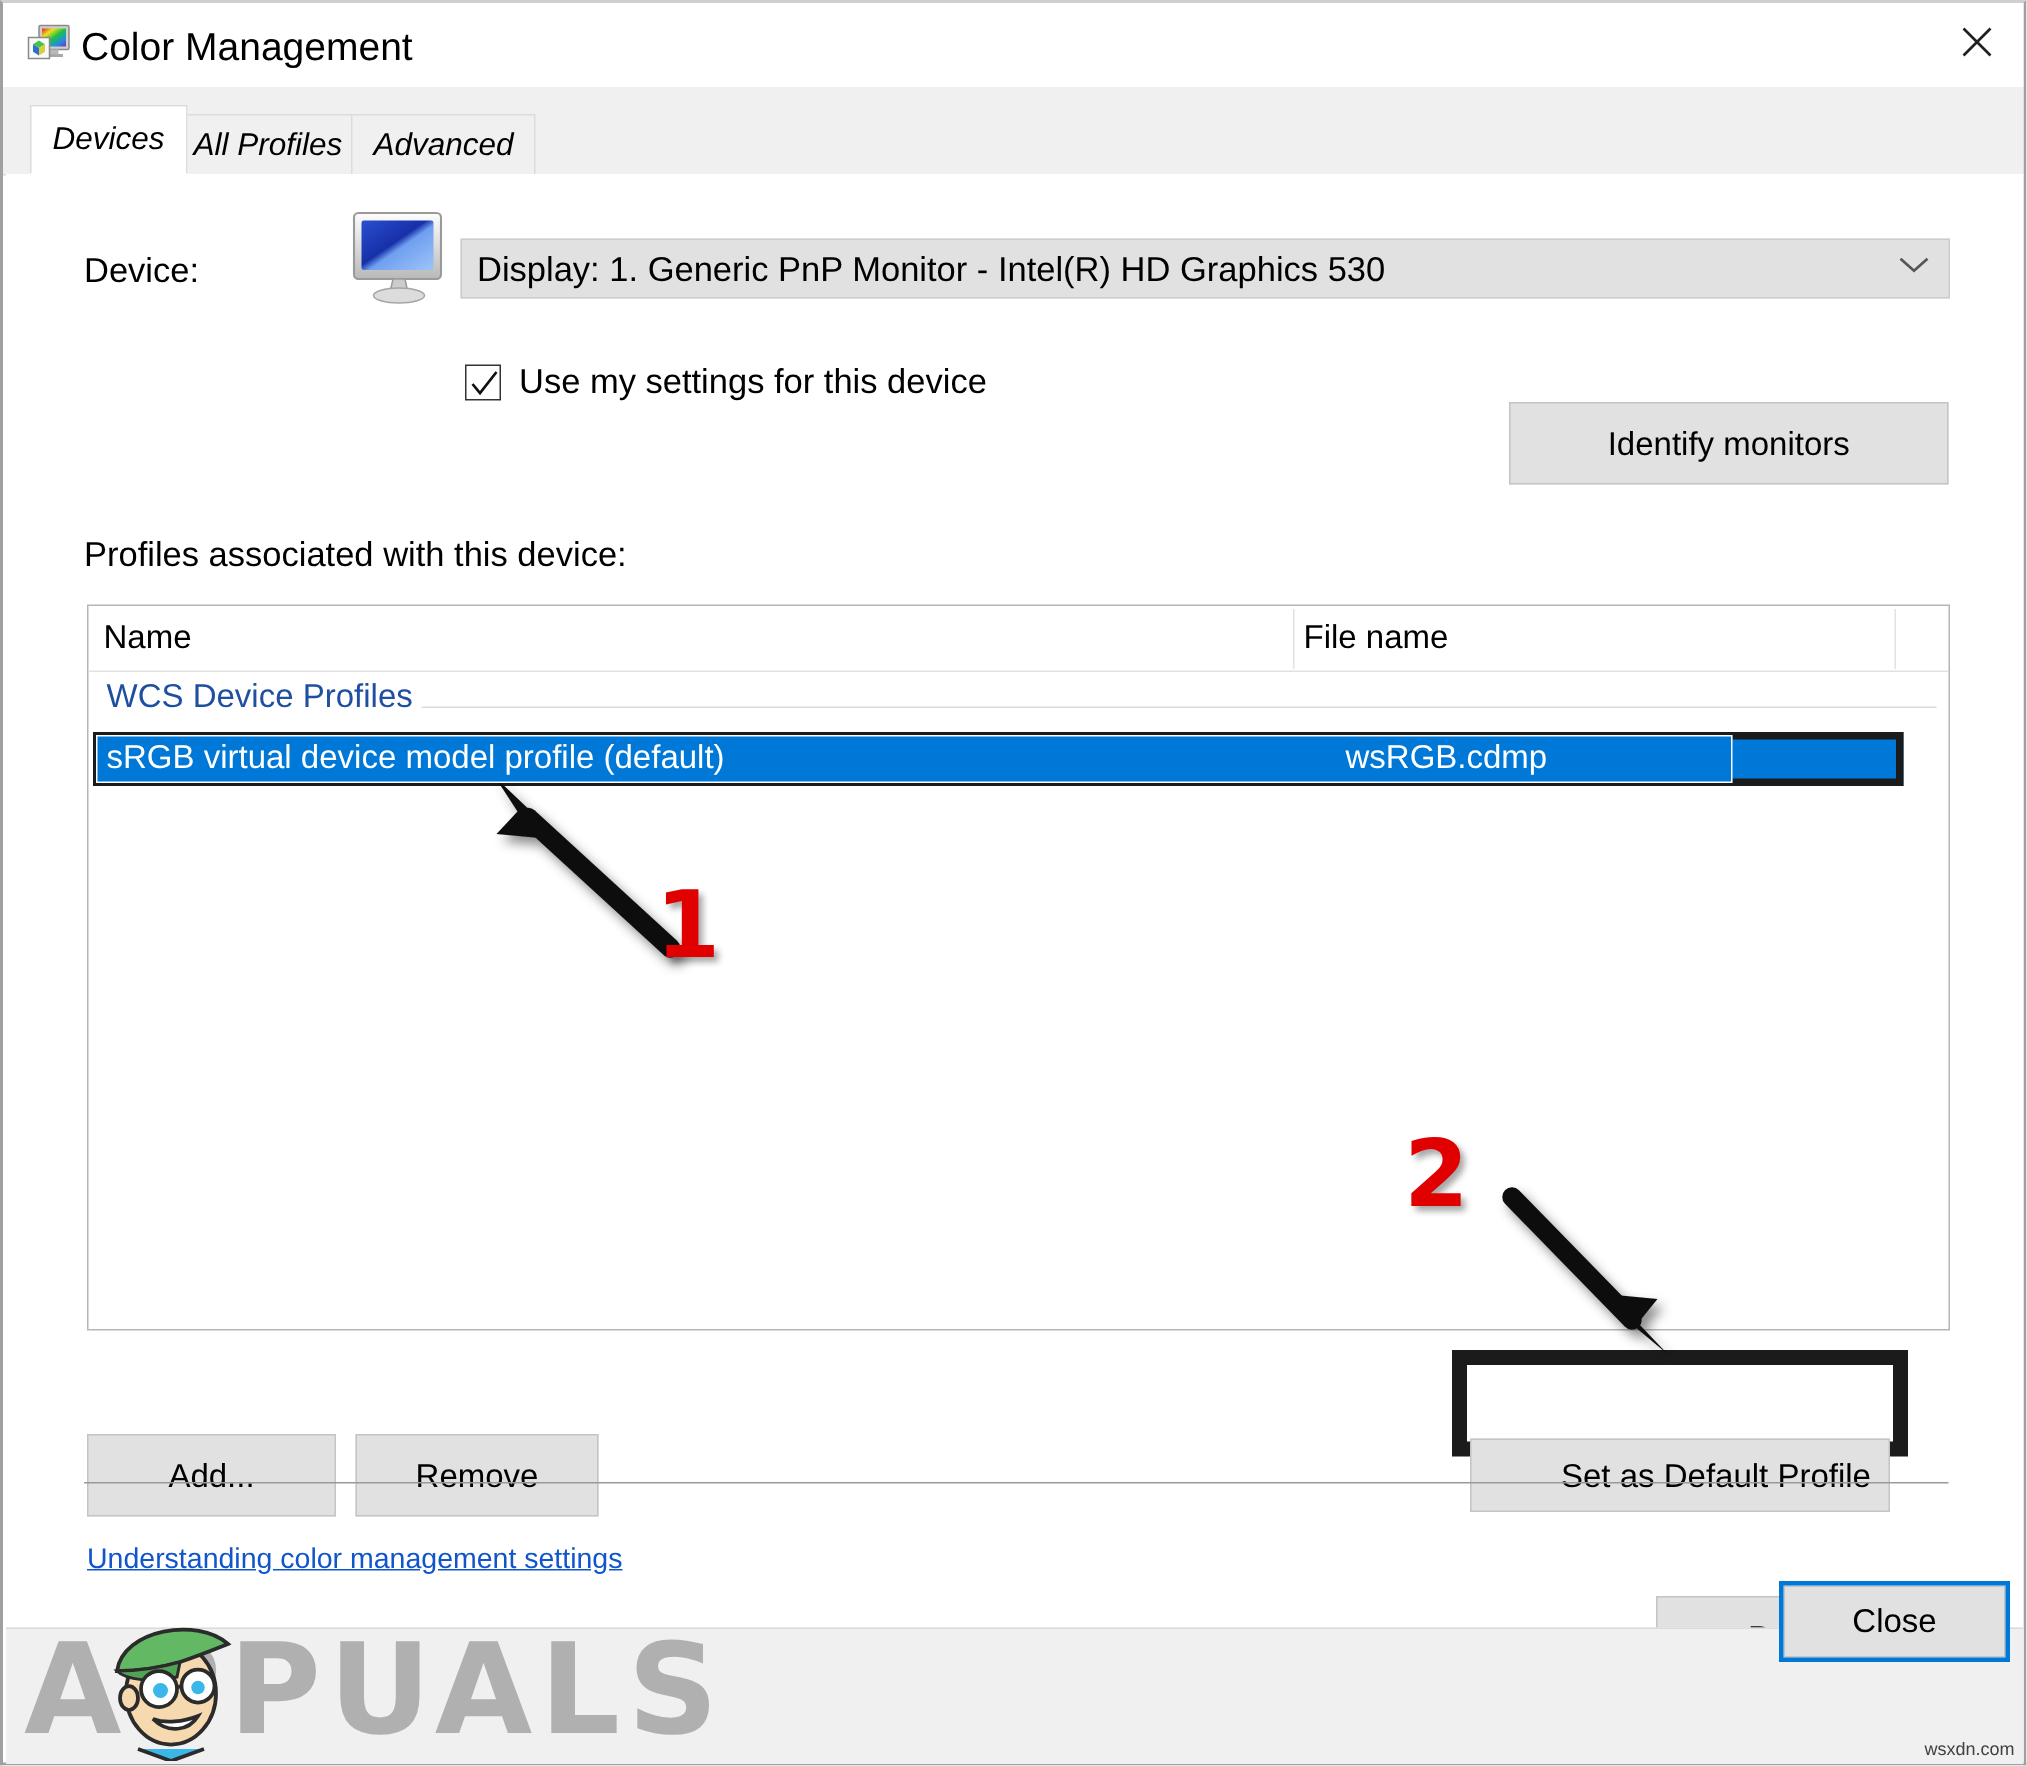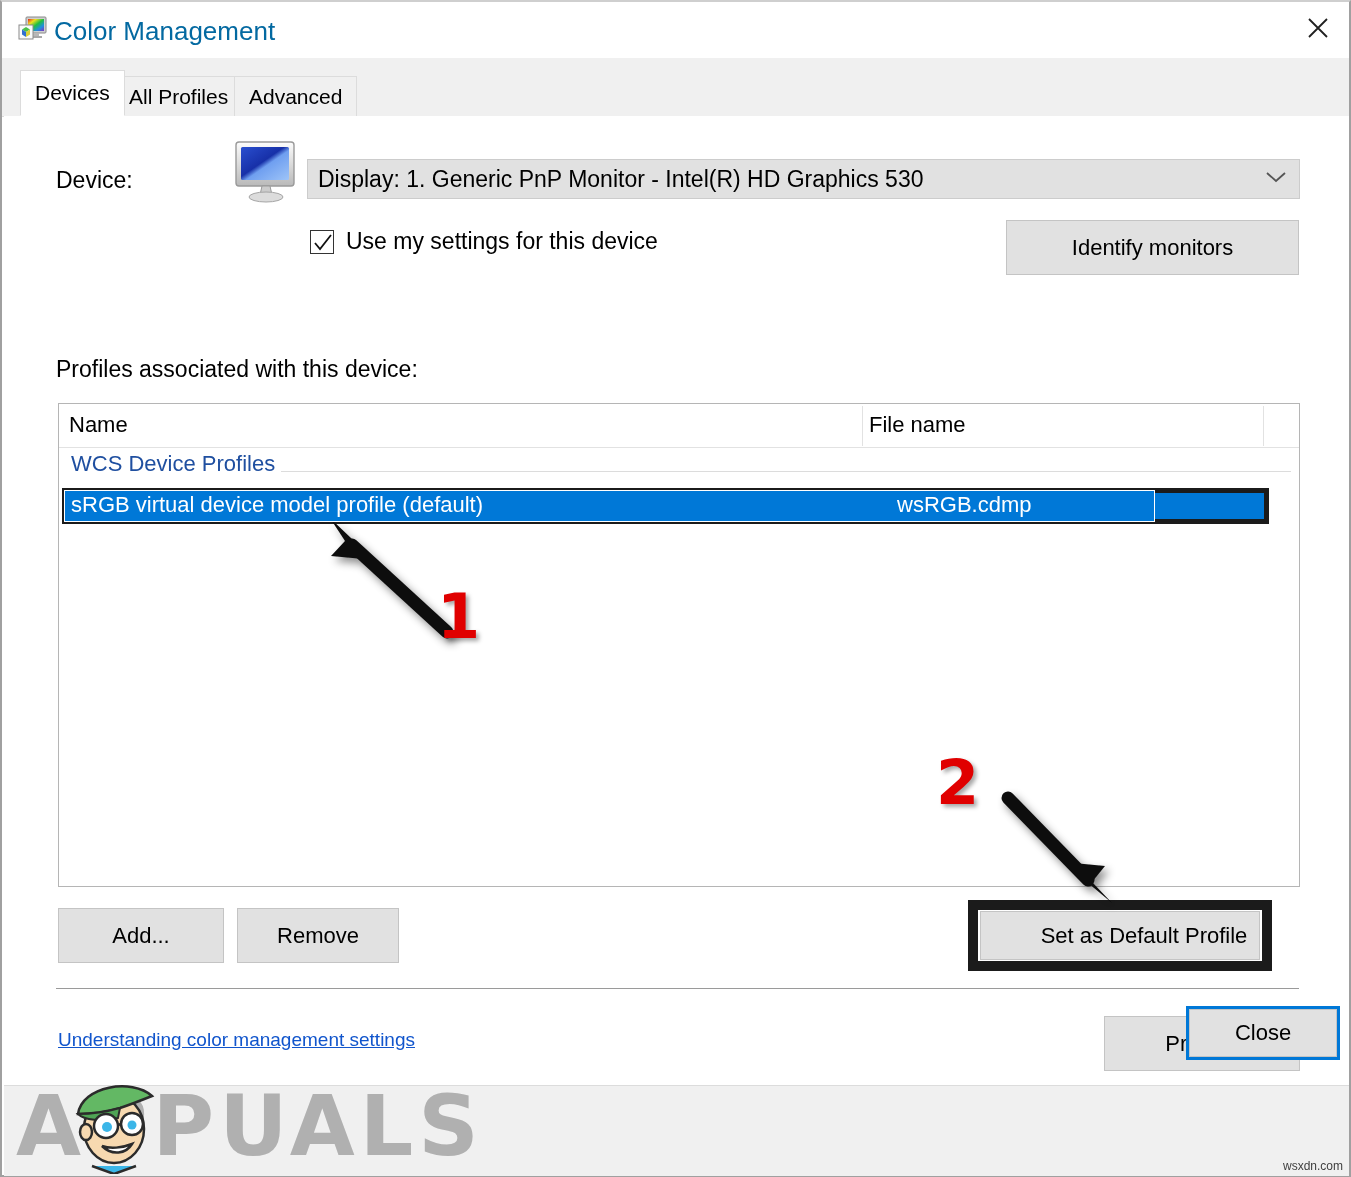--- a/index.html
+++ b/index.html
@@ -36,21 +36,21 @@
   }
   #title-icon {
     position: absolute;
     left: 16px; top: 14px;
     width: 30px; height: 28px;
   }
   #title-text {
     position: absolute;
     left: 52px; top: 14px;
     font-size: 26px;
-    color: #0369a1;
+    color: #000000;
     letter-spacing: 0px;
     white-space: nowrap;
   }
   #close-x {
     position: absolute;
     right: 0px; top: 0px;
     width: 62px; height: 52px;
     display: flex; align-items: center; justify-content: center;
     cursor: default;
   }
@@ -72,20 +72,21 @@
     font-size: 21px;
     color: #000000;
     display: flex;
     align-items: center;
     justify-content: center;
     padding: 0 14px;
     white-space: nowrap;
     background: #f0f0f0;
     border: 1px solid #dcdcdc;
     border-bottom: none;
+    font-style: italic;
   }
   .tab.active {
     top: 12px;
     height: 46px;
     background: #ffffff;
     border: 1px solid #dcdcdc;
     border-bottom: 1px solid #ffffff;
     z-index: 3;
   }
 
@@ -132,21 +133,21 @@
   }
   #combo-arrow {
     position: absolute;
     right: 12px; top: 50%;
     transform: translateY(-50%);
   }
 
   
   #use-settings-row {
     position: absolute;
-    left: 306px; top: 112px;
+    left: 306px; top: 125px;
     display: flex; align-items: center;
   }
   #use-settings-box {
     width: 24px; height: 24px;
     border: 1px solid #333333;
     background: #ffffff;
     box-sizing: border-box;
     position: relative;
     flex: 0 0 auto;
   }
@@ -164,20 +165,21 @@
     background: #e1e1e1;
     border: 1px solid #c4c4c4;
     box-sizing: border-box;
     font-size: 22px;
     color: #000000;
     display: flex;
     align-items: center;
     justify-content: center;
     white-space: nowrap;
     font-family: "Liberation Sans", sans-serif;
+    margin-top: 48px;
   }
   #identify-monitors { left: 1002px; top: 104px; width: 293px; height: 55px; }
   #add-btn     { left: 54px;  top: 792px; width: 166px; height: 55px; }
   #remove-btn  { left: 233px; top: 792px; width: 162px; height: 55px; }
   #set-default-btn { left: 976px; top: 795px; width: 280px; height: 49px; padding-left: 48px; }
   #profiles-btn { left: 1100px; top: 900px; width: 196px; height: 55px; }
   #close-btn {
     left: 1187px; top: 1007px; width: 148px; height: 48px;
     background: #e1e1e1;
     border: 1px solid #c4c4c4;

